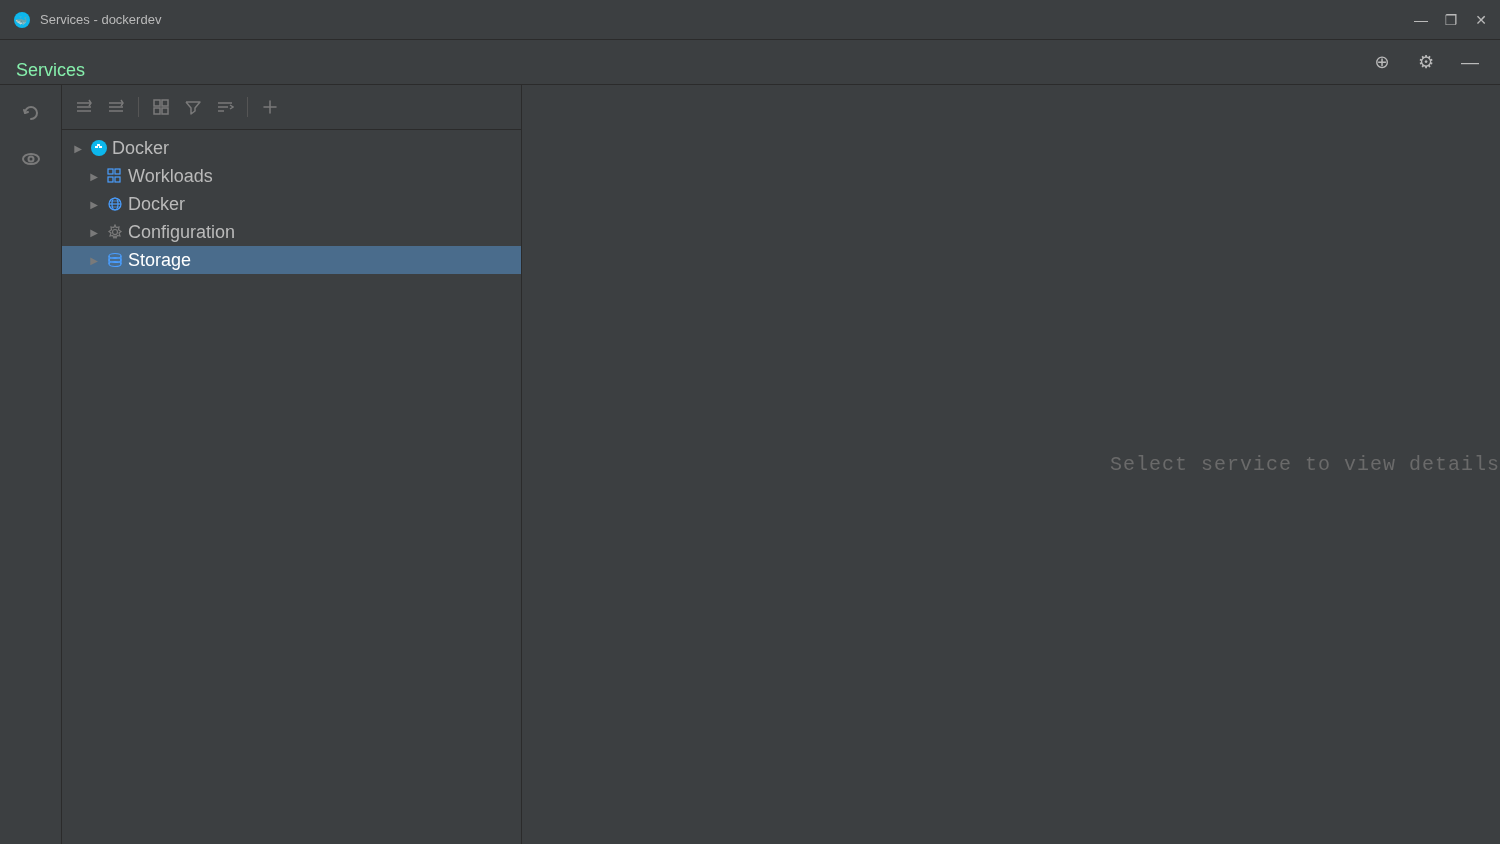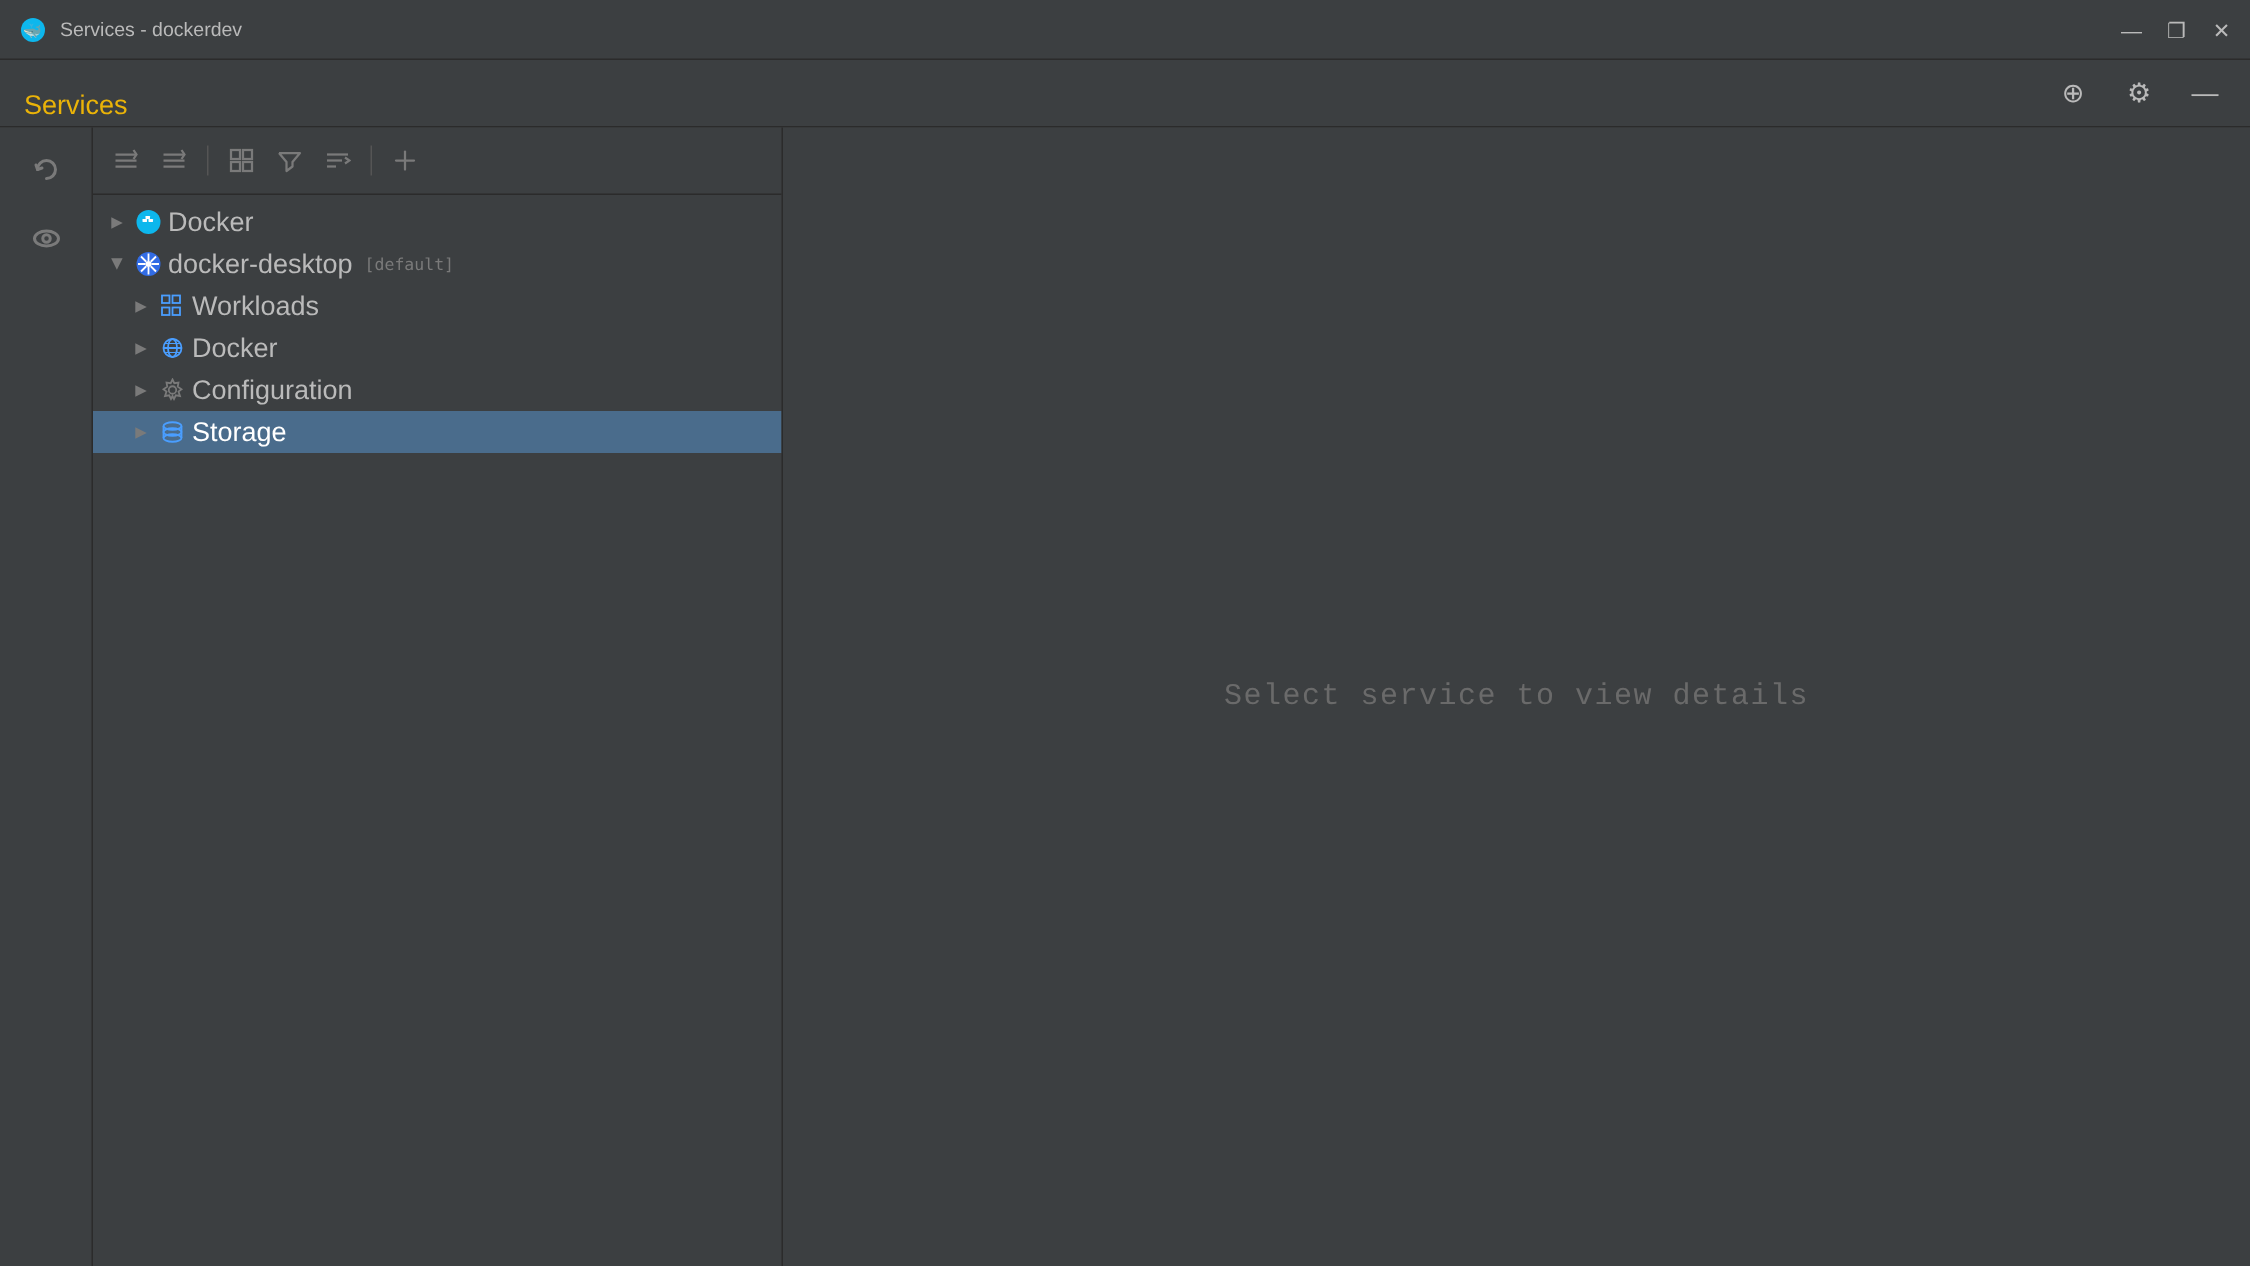--- a/index.html
+++ b/index.html
@@ -61,21 +61,21 @@
       height: 45px;
       background: #3c3f41;
       display: flex;
       align-items: center;
       padding: 0 16px;
       border-bottom: 1px solid #2b2b2b;
       justify-content: space-between;
     }
     .header-title {
       font-size: 18px;
-      color: #eab308;
+      color: #86efac;
       font-weight: 400;
       margin-top: 16px;
     }
     .header-actions {
       display: flex;
       align-items: center;
       gap: 16px;
     }
     .header-action-btn {
       width: 28px;
@@ -204,21 +204,21 @@
 
     
     .indent-1 { padding-left: 24px; }
 
     
     .content-area {
       flex: 1;
       background: #3c3f41;
       display: flex;
       align-items: center;
-      justify-content: center;
+      justify-content: flex-end;
     }
     .empty-hint {
       font-size: 20px;
       color: #6a6a6a;
       font-family: 'Courier New', monospace;
       letter-spacing: 1px;
     }
 
     
     svg { display: block; }
@@ -325,39 +325,20 @@
           <svg width="18" height="18" viewBox="0 0 18 18">
             <circle cx="9" cy="9" r="8" fill="#0db7ed"></circle>
             <rect x="5" y="7" width="3" height="2" fill="white" rx="0.3"></rect>
             <rect x="9" y="7" width="3" height="2" fill="white" rx="0.3"></rect>
             <rect x="7" y="5" width="3" height="2" fill="white" rx="0.3"></rect>
           </svg>
         </div>
         <span class="tree-label">Docker</span>
       </div>
 
-      <div class="tree-item">
-        <div class="tree-arrow expanded">▶</div>
-        <div class="tree-icon">
-          <svg width="18" height="18" viewBox="0 0 18 18">
-            <circle cx="9" cy="9" r="8" fill="#326ce5"></circle>
-            <circle cx="9" cy="9" r="2" fill="white"></circle>
-            <line x1="9" y1="2" x2="9" y2="7" stroke="white" stroke-width="1.2"></line>
-            <line x1="9" y1="11" x2="9" y2="16" stroke="white" stroke-width="1.2"></line>
-            <line x1="2" y1="9" x2="7" y2="9" stroke="white" stroke-width="1.2"></line>
-            <line x1="11" y1="9" x2="16" y2="9" stroke="white" stroke-width="1.2"></line>
-            <line x1="4" y1="4" x2="7.5" y2="7.5" stroke="white" stroke-width="1.2"></line>
-            <line x1="10.5" y1="10.5" x2="14" y2="14" stroke="white" stroke-width="1.2"></line>
-            <line x1="14" y1="4" x2="10.5" y2="7.5" stroke="white" stroke-width="1.2"></line>
-            <line x1="7.5" y1="10.5" x2="4" y2="14" stroke="white" stroke-width="1.2"></line>
-          </svg>
-        </div>
-        <span class="tree-label">docker-desktop</span>
-        <span class="tree-tag">[default]</span>
-      </div>
 
       <div class="tree-item indent-1">
         <div class="tree-arrow">▶</div>
         <div class="tree-icon">
           <svg width="16" height="16" viewBox="0 0 16 16" fill="none">
             <rect x="1" y="1" width="5" height="5" stroke="#4a9eff" stroke-width="1.2" fill="none"></rect>
             <rect x="8" y="1" width="5" height="5" stroke="#4a9eff" stroke-width="1.2" fill="none"></rect>
             <rect x="1" y="9" width="5" height="5" stroke="#4a9eff" stroke-width="1.2" fill="none"></rect>
             <rect x="8" y="9" width="5" height="5" stroke="#4a9eff" stroke-width="1.2" fill="none"></rect>
           </svg>

